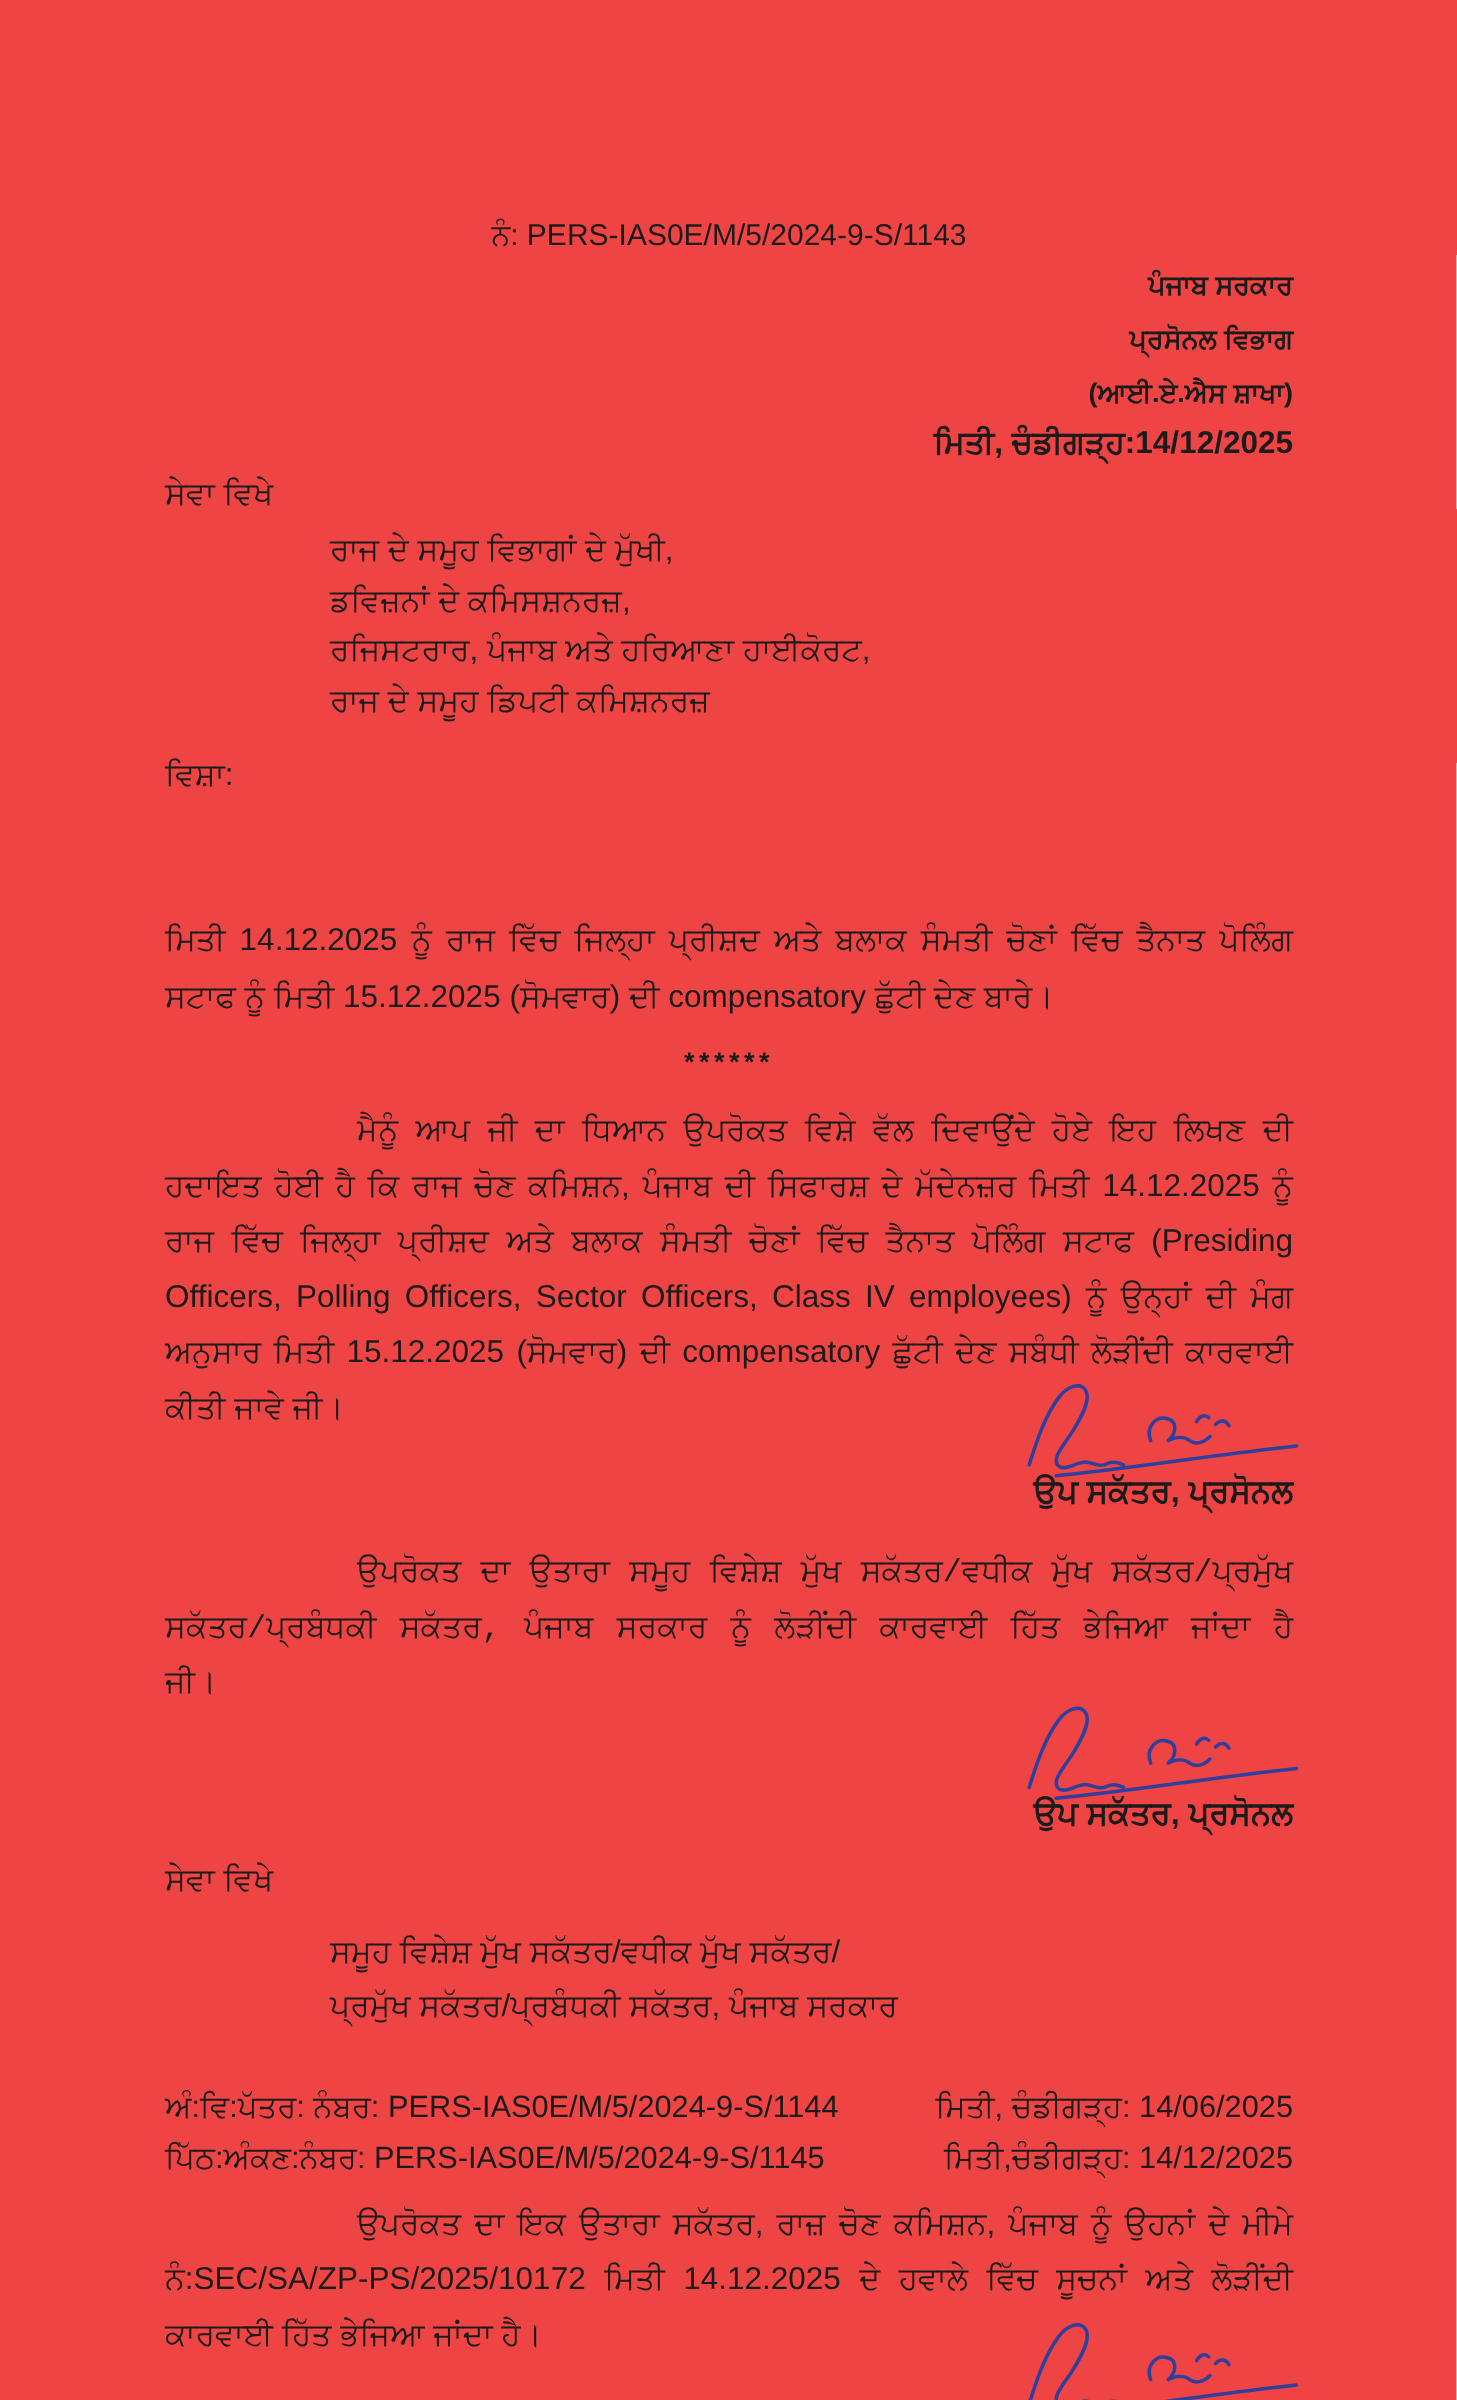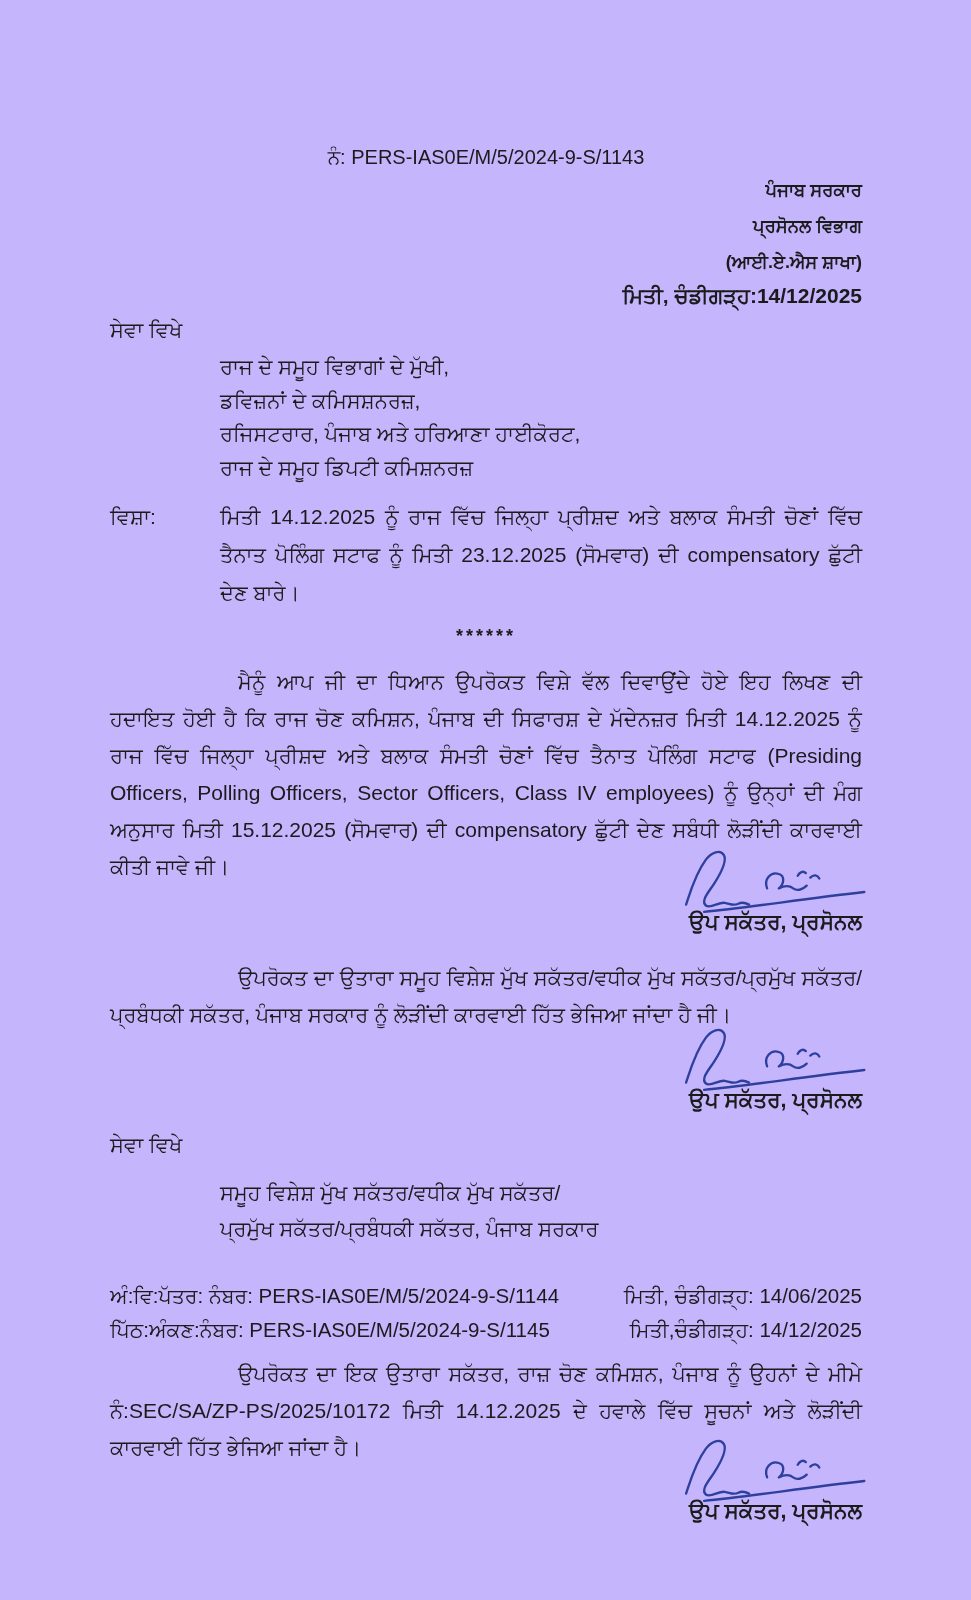--- a/index.html
+++ b/index.html
@@ -1,38 +1,38 @@
 <!DOCTYPE html>
 <html lang="pa" style="--ink: #2e3f9d;"><head>
 <meta charset="utf-8">
 <style>
   html,body{margin:0;padding:0;background:#ffffff;}
   .page{
     position:relative;
     width:971px;height:1600px;
     box-sizing:border-box;
-    background:#c4b5fd;
+    background:#ef4444;
     padding:142px 109px 0 110px;
     font-family:"Liberation Sans",sans-serif;
     color:#1b1b1b;
     overflow:hidden;
   }
   .ref-line{font-size:20px;line-height:30px;text-align:center;}
   .org{font-size:18px;line-height:36px;font-weight:700;text-align:right;}
   .org:first-of-type{margin-top:8px;}
   .date-top{font-size:21px;line-height:32px;font-weight:600;text-align:right;}
   .to-label{font-size:21px;line-height:32px;margin-top:2px;}
   .addr-block{margin-left:110px;margin-top:4px;font-size:21px;line-height:33.5px;}
-  .subject-row{display:flex;margin-top:14px;font-size:21px;line-height:38px;}
+  .subject-row{display:flex;margin-top:14px;font-size:21px;line-height:38px;flex-direction:column;}
   .subject-label{width:110px;flex:0 0 110px;}
   .subject-text{flex:1;text-align:justify;}
   .separator{margin-top:14px;text-align:center;font-weight:700;font-size:18px;letter-spacing:3px;}
   .para{font-size:21px;line-height:37px;text-align:justify;margin:0;}
   .para1{margin-top:16px;text-indent:128px;}
-  .para2{margin-top:22px;text-indent:128px;}
+  .para2{margin-top:22px;text-indent:128px;font-family:Liberation Mono, monospace;}
   .para3{margin-top:8px;text-indent:128px;}
   .sig-block{display:flex;flex-direction:column;align-items:flex-end;position:relative;}
   .sig1{margin-top:-38px;}
   .sig2{margin-top:-8px;}
   .sig3{margin-top:-30px;}
   .sig-ink{width:215px;height:72px;margin-right:-18px;}
   .sig-ink path{fill:none;stroke:var(--ink,#2e3f9d);stroke-width:2.6;stroke-linecap:round;stroke-linejoin:round;}
   .sig-label{font-size:21.5px;line-height:30px;font-weight:700;margin-top:-12px;}
   .to-label2{margin-top:14px;}
   .addr2-block{margin-left:110px;margin-top:14px;font-size:21px;line-height:36px;}
@@ -58,21 +58,21 @@
 
   <div class="addr-block">
     <div>ਰਾਜ ਦੇ ਸਮੂਹ ਵਿਭਾਗਾਂ ਦੇ ਮੁੱਖੀ,</div>
     <div>ਡਵਿਜ਼ਨਾਂ ਦੇ ਕਮਿਸਸ਼ਨਰਜ਼,</div>
     <div>ਰਜਿਸਟਰਾਰ, ਪੰਜਾਬ ਅਤੇ ਹਰਿਆਣਾ ਹਾਈਕੋਰਟ,</div>
     <div>ਰਾਜ ਦੇ ਸਮੂਹ ਡਿਪਟੀ ਕਮਿਸ਼ਨਰਜ਼</div>
   </div>
 
   <div class="subject-row">
     <div class="subject-label">ਵਿਸ਼ਾ:</div>
-    <div class="subject-text">ਮਿਤੀ 14.12.2025 ਨੂੰ ਰਾਜ ਵਿੱਚ ਜਿਲ੍ਹਾ ਪ੍ਰੀਸ਼ਦ ਅਤੇ ਬਲਾਕ ਸੰਮਤੀ ਚੋਣਾਂ ਵਿੱਚ ਤੈਨਾਤ ਪੋਲਿੰਗ ਸਟਾਫ ਨੂੰ ਮਿਤੀ 23.12.2025 (ਸੋਮਵਾਰ) ਦੀ compensatory ਛੁੱਟੀ ਦੇਣ ਬਾਰੇ।</div>
+    <div class="subject-text">ਮਿਤੀ 14.12.2025 ਨੂੰ ਰਾਜ ਵਿੱਚ ਜਿਲ੍ਹਾ ਪ੍ਰੀਸ਼ਦ ਅਤੇ ਬਲਾਕ ਸੰਮਤੀ ਚੋਣਾਂ ਵਿੱਚ ਤੈਨਾਤ ਪੋਲਿੰਗ ਸਟਾਫ ਨੂੰ ਮਿਤੀ 15.12.2025 (ਸੋਮਵਾਰ) ਦੀ compensatory ਛੁੱਟੀ ਦੇਣ ਬਾਰੇ।</div>
   </div>
 
   <div class="separator">******</div>
 
   <p class="para para1">ਮੈਨੂੰ ਆਪ ਜੀ ਦਾ ਧਿਆਨ ਉਪਰੋਕਤ ਵਿਸ਼ੇ ਵੱਲ ਦਿਵਾਉਂਦੇ ਹੋਏ ਇਹ ਲਿਖਣ ਦੀ ਹਦਾਇਤ ਹੋਈ ਹੈ ਕਿ ਰਾਜ ਚੋਣ ਕਮਿਸ਼ਨ, ਪੰਜਾਬ ਦੀ ਸਿਫਾਰਸ਼ ਦੇ ਮੱਦੇਨਜ਼ਰ ਮਿਤੀ 14.12.2025 ਨੂੰ ਰਾਜ ਵਿੱਚ ਜਿਲ੍ਹਾ ਪ੍ਰੀਸ਼ਦ ਅਤੇ ਬਲਾਕ ਸੰਮਤੀ ਚੋਣਾਂ ਵਿੱਚ ਤੈਨਾਤ ਪੋਲਿੰਗ ਸਟਾਫ  (Presiding Officers, Polling Officers, Sector Officers, Class IV employees) ਨੂੰ ਉਨ੍ਹਾਂ ਦੀ ਮੰਗ ਅਨੁਸਾਰ ਮਿਤੀ 15.12.2025 (ਸੋਮਵਾਰ) ਦੀ compensatory  ਛੁੱਟੀ ਦੇਣ ਸਬੰਧੀ ਲੋੜੀਂਦੀ ਕਾਰਵਾਈ ਕੀਤੀ ਜਾਵੇ ਜੀ।</p>
 
   <div class="sig-block sig1">
     <svg class="sig-ink" viewBox="0 0 220 80" aria-hidden="true">
       <path d="M14,64 C18,52 24,30 36,14 C42,6 52,2 56,9 C60,16 52,30 45,41 C39,50 30,60 36,65 C41,69 50,61 57,62 C63,63 66,66 72,63 C76,61 80,62 84,64"></path>
       <path d="M104,46 C100,36 108,27 117,30 C124,32 123,41 117,46 C121,44 128,42 133,46 C137,49 143,48 148,43"></path>

